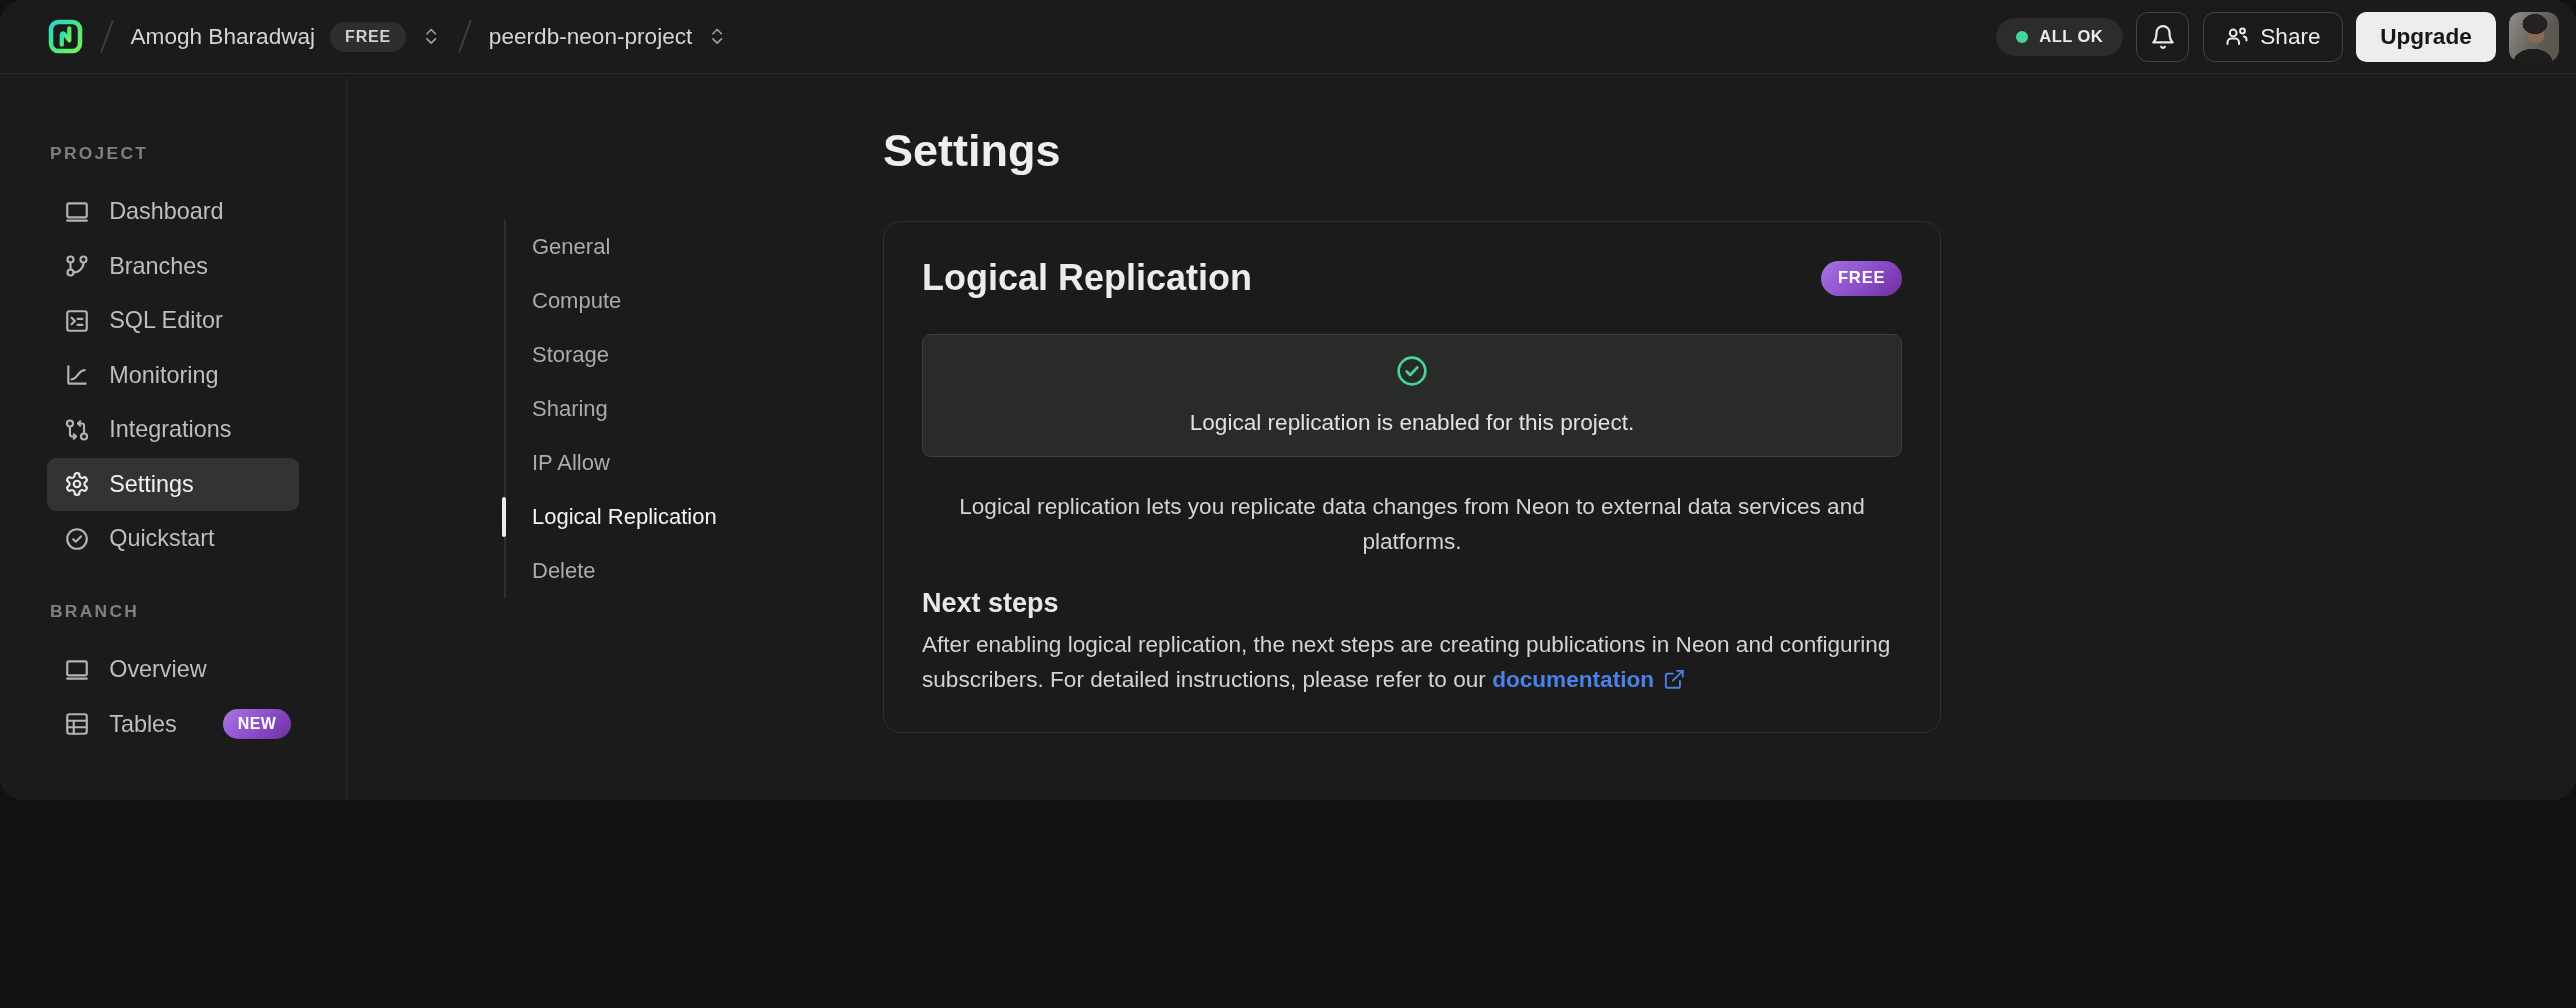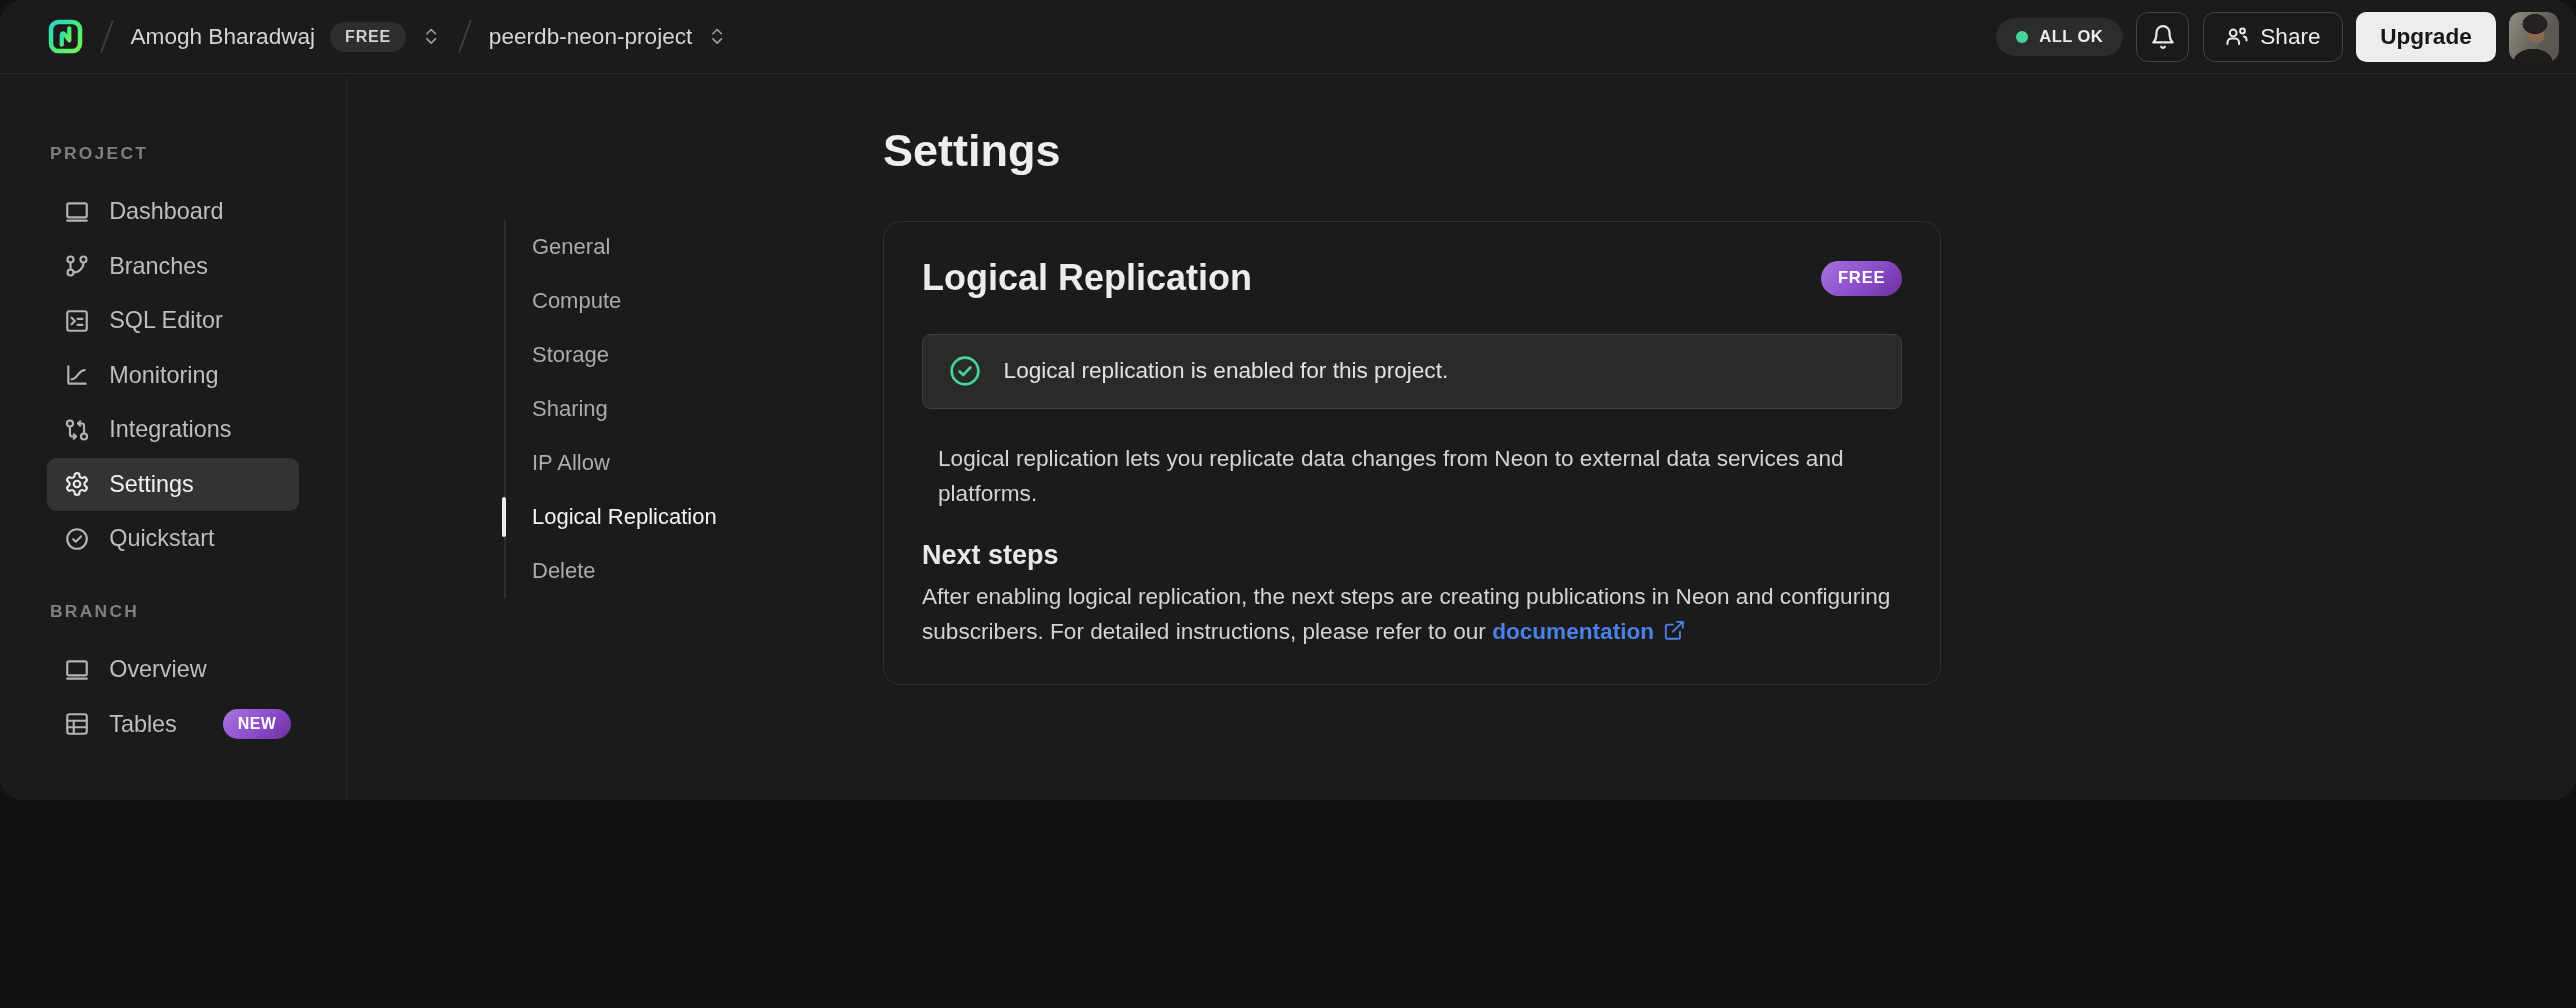--- a/index.html
+++ b/index.html
@@ -109,24 +109,24 @@
   .card-head { display:flex; align-items:center; justify-content:space-between; }
   .card-title { font-size:36px; font-weight:700; color:#ebecec; }
   .badge-beta {
     padding:7.5px 16.6px; border-radius:754px; font-size:16.6px; font-weight:700;
     letter-spacing:0.8px; color:#fff;
     background:linear-gradient(135deg,#a873e0,#8a4cc9 55%,#6e2f9e);
   }
   .banner {
     margin-top:35px; display:flex; align-items:center; gap:22.6px;
     background:#292b29; border:1.5px solid #3f413f; border-radius:9px;
-    padding:20.4px 26px; font-size:22.6px; color:#e0e2e0;
+    padding:20.4px 26px; font-size:22.6px; color:#e0e2e0;flex-direction:column;
   }
   .banner .check { width:32px; height:32px; color:#45d49c; flex:none; }
-  .desc { margin:32px 16px 0; font-size:22.6px; line-height:35px; color:#d2d4d2; }
+  .desc { margin:32px 0 0; font-size:22.6px; line-height:35px; color:#d2d4d2;text-align:center; }
   .next-title { margin:29px 0 0; font-size:27px; font-weight:600; color:#e7e9e7; }
   .next-text { margin:8px 0 0; font-size:22.6px; line-height:35px; color:#d2d4d2; }
   .doc-link { color:#4a82ea; font-weight:700; text-decoration:none; cursor:pointer; }
   .ext-icn { display:inline-block; width:22.6px; height:22.6px; vertical-align:-3px; margin-left:9px; color:#4a82ea; }
 </style>
 </head>
 <body>
 
 <div class="app">
 

